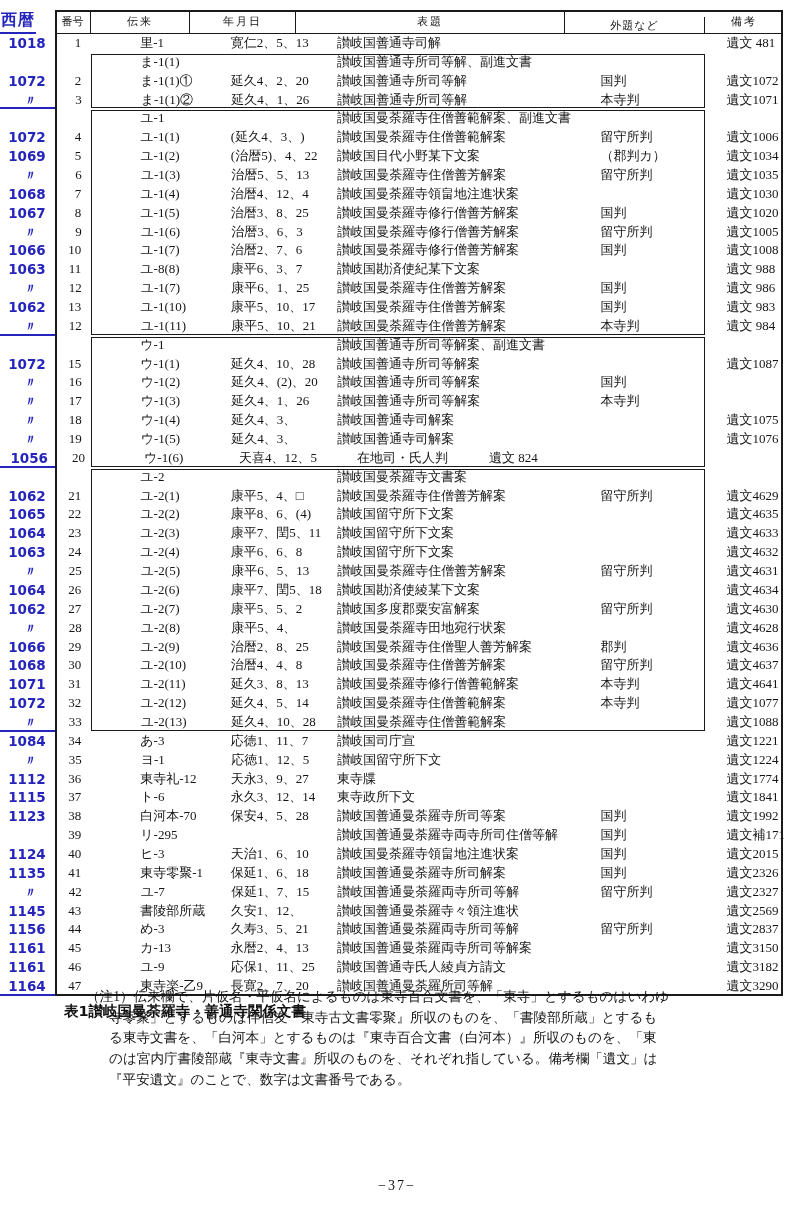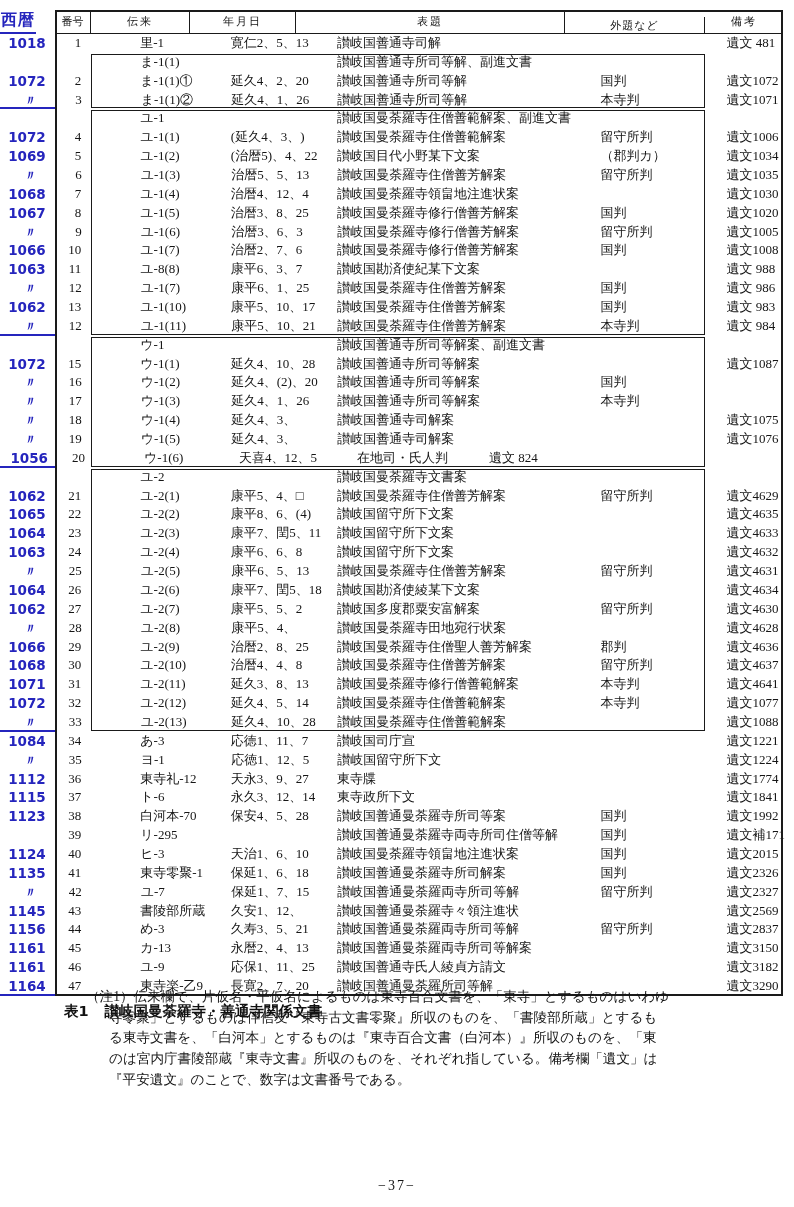--- a/index.html
+++ b/index.html
@@ -56,21 +56,21 @@
   .gbox {
     position:absolute; left:91px; width:614px; box-sizing:border-box;
     border:1.3px solid #1a1a1a; pointer-events:none;
   }
   .bluesep {
     position:absolute; left:0; width:55px; height:0;
     border-top:2px solid var(--blue); pointer-events:none;
   }
   
   .caption {
-    position:absolute; left:64px; top:1002px; display:flex; gap:16px;
+    position:absolute; left:64px; top:1002px; display:flex; 
     font-family:"DejaVu Sans","Liberation Sans",sans-serif;
     font-weight:700; font-size:14.5px; color:#111;
   }
   .note {
     position:absolute; left:86px; top:987px; width:700px;
     font-size:13.6px; line-height:20.7px; color:#151515;
   }
   .note .cont { padding-left:23px; }
   .pageno {
     position:absolute; left:0; top:1178px; width:794px; text-align:center;

